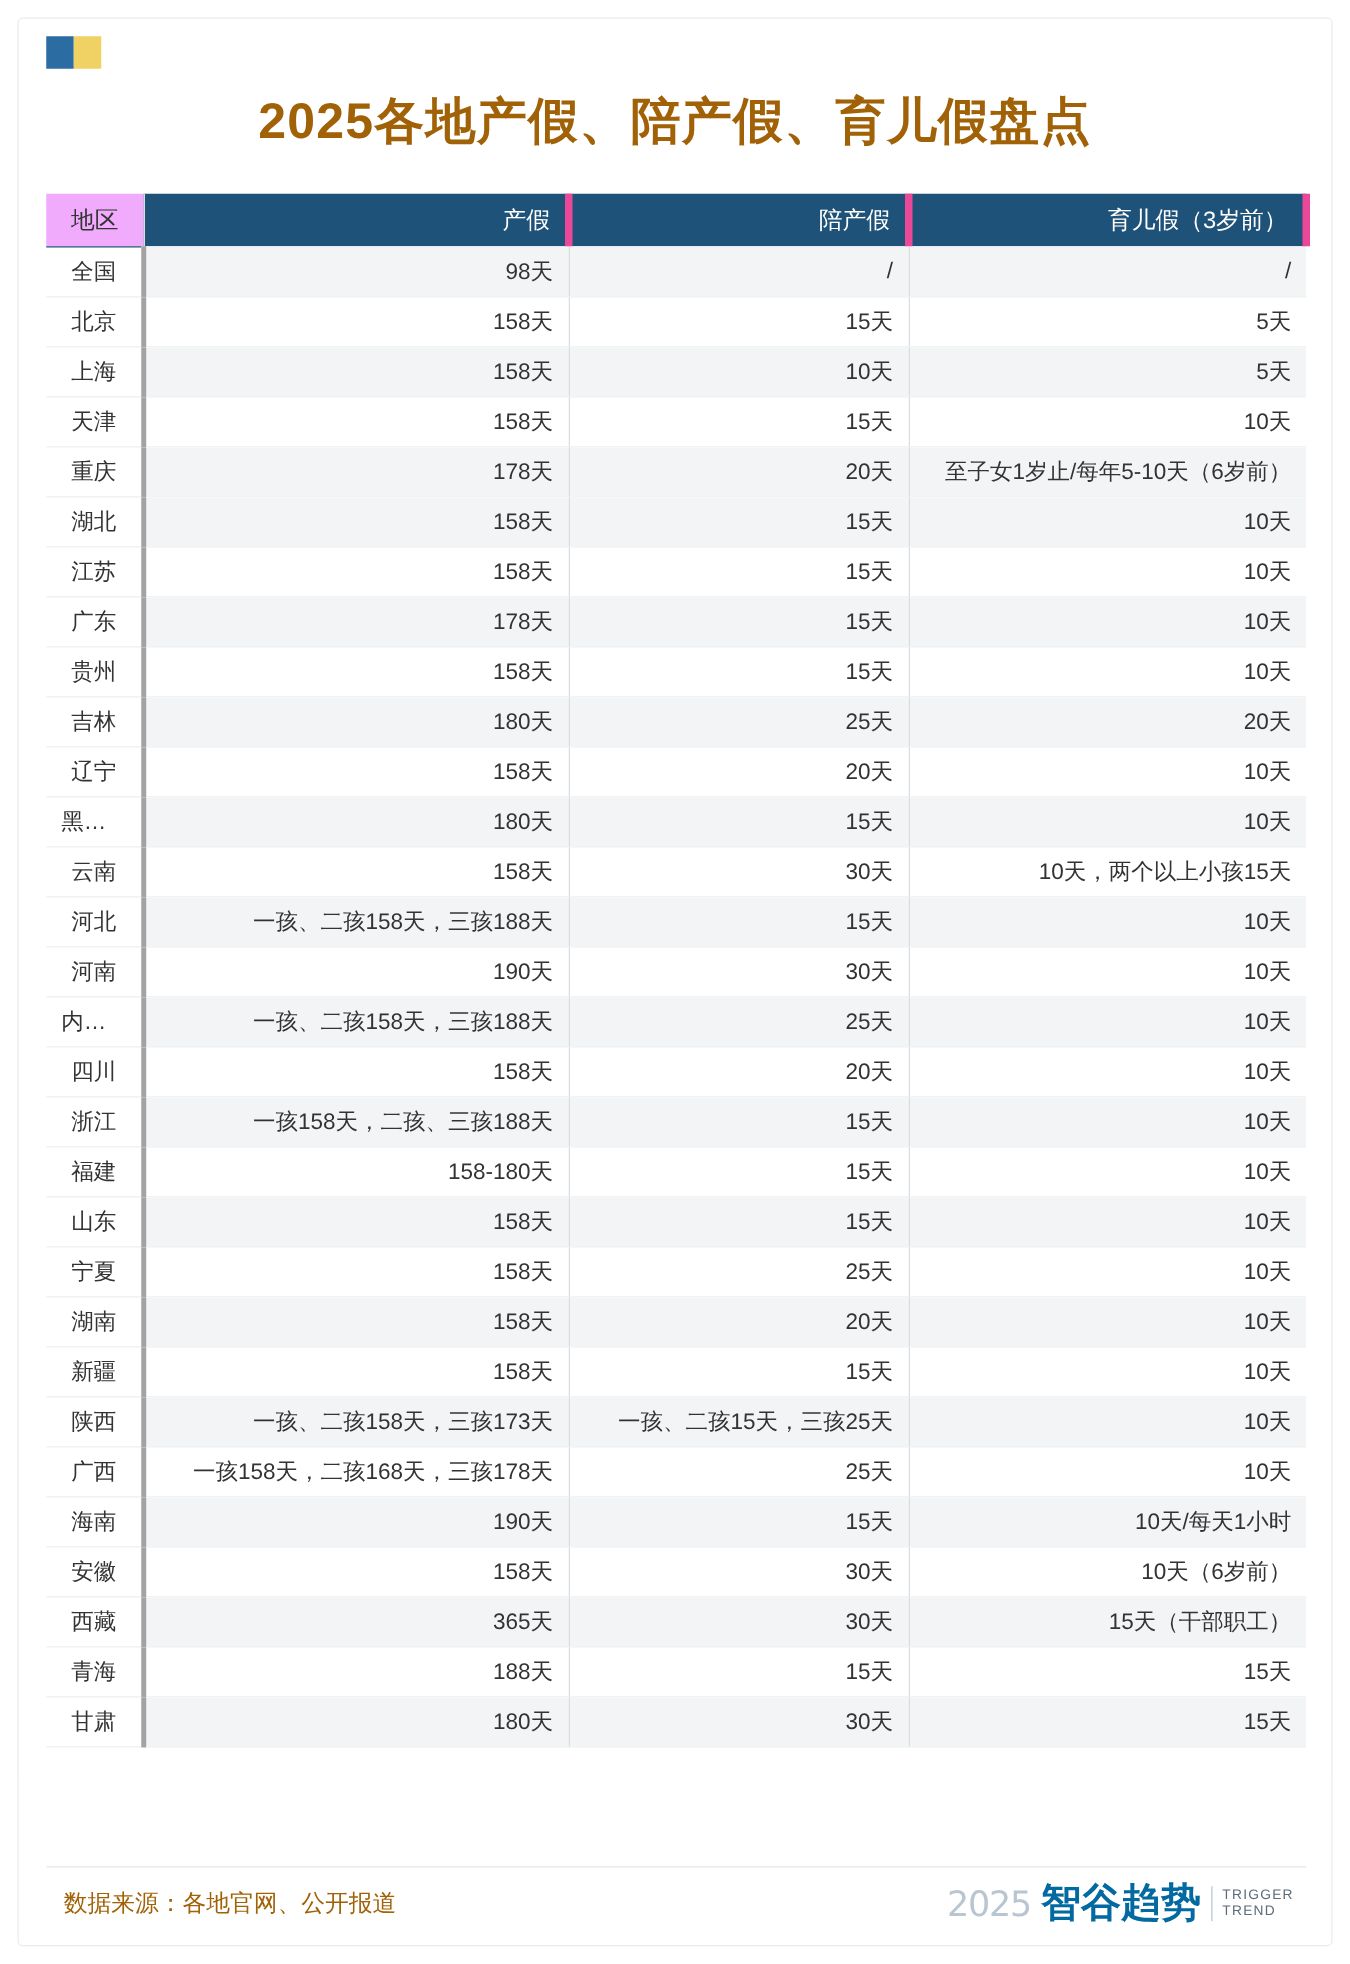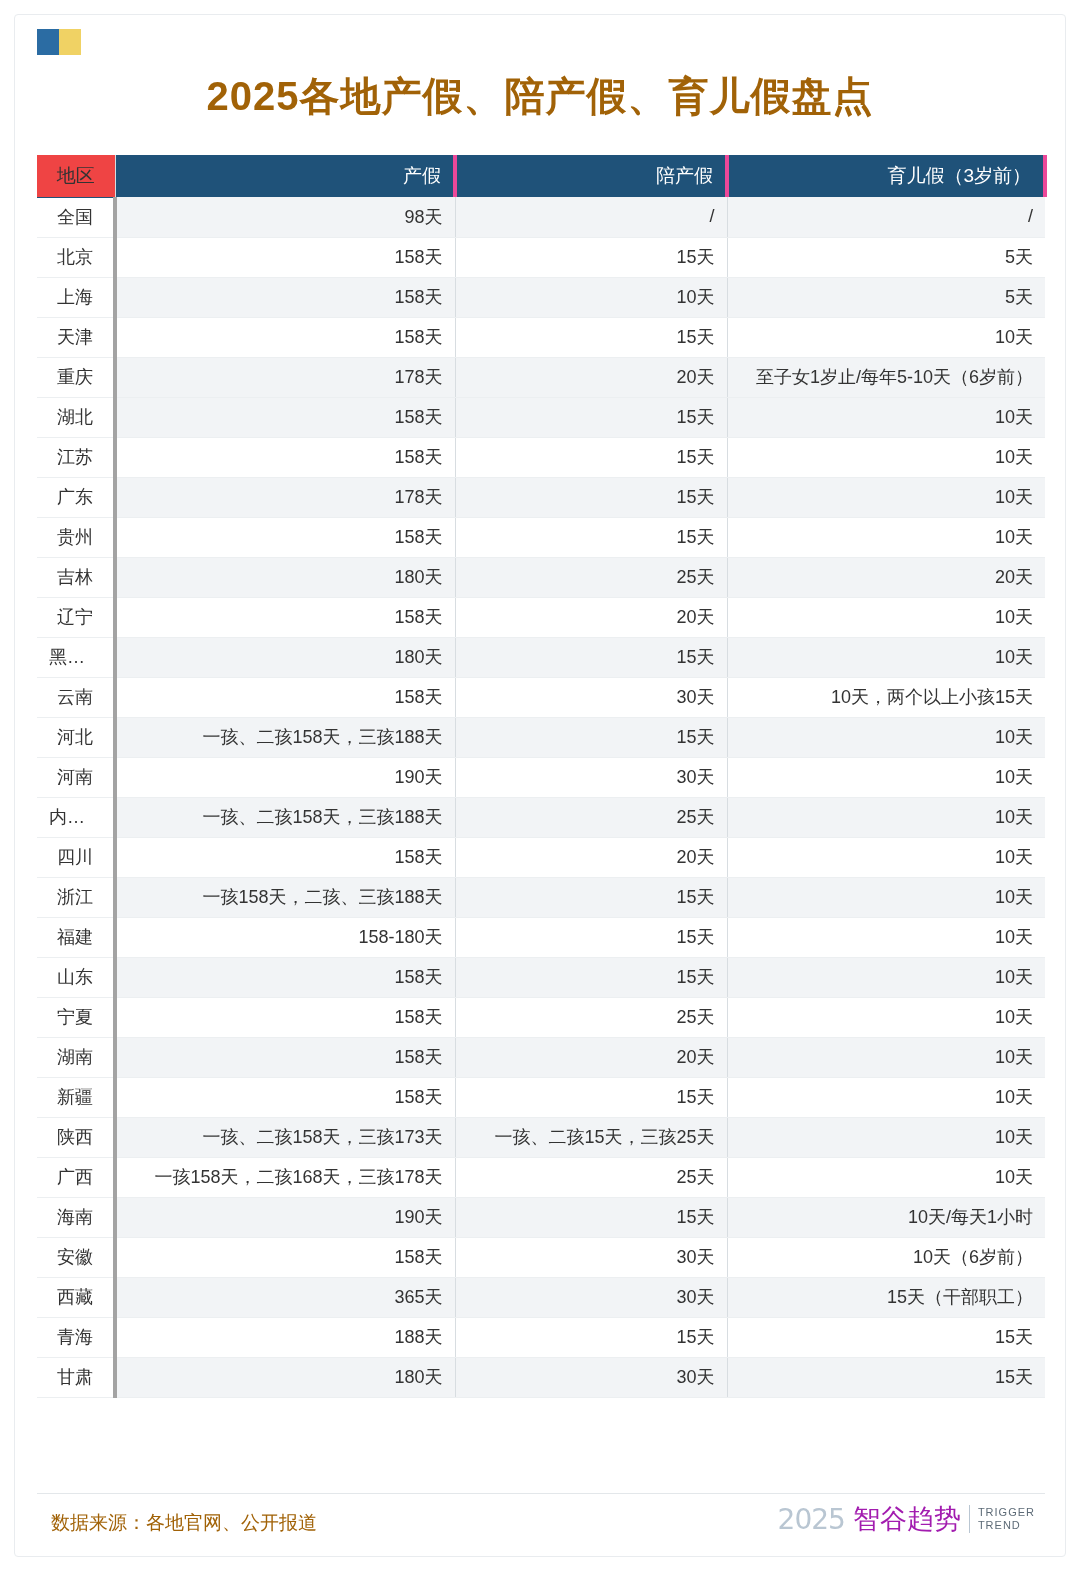--- a/index.html
+++ b/index.html
@@ -65,25 +65,25 @@
   table.rates col.c2 { width: 272px; }
   table.rates col.c3 { width: 318px; }
 
   table.rates thead th {
     background: #1f5279;
     color: #ffffff;
     font-weight: normal;
     font-size: 19px;
     height: 42px;
     padding: 0 12px;
-    border-right: 4px solid #ec4899;
+    border-right: 6px solid #ec4899;
     box-sizing: border-box;
   }
   table.rates thead th.first {
-    background: #ef4444;
+    background: #f0abfc;
     color: #333333;
     text-align: center;
     border-right: 1px solid #d8dde1;
     border-bottom: 1px solid #1f5279;
   }
   table.rates thead th.val { text-align: right; }
 
   table.rates tbody td {
     height: 40px;
     padding: 0 12px;
@@ -131,23 +131,23 @@
     align-items: center;
     gap: 8px;
   }
   .brand .year {
     font-size: 28px;
     color: #b9c6d2;
     font-family: "DejaVu Sans", sans-serif;
     letter-spacing: -1px;
   }
   .brand .cn {
-    font-size: 27px;
-    font-weight: normal;
-    color: #a21caf;
+    font-size: 32px;
+    font-weight: bold;
+    color: #0369a1;
   }
   .brand .bar {
     width: 1px;
     height: 28px;
     background: #b9c6d2;
   }
   .brand .en {
     display: flex;
     flex-direction: column;
     line-height: 1.15;

